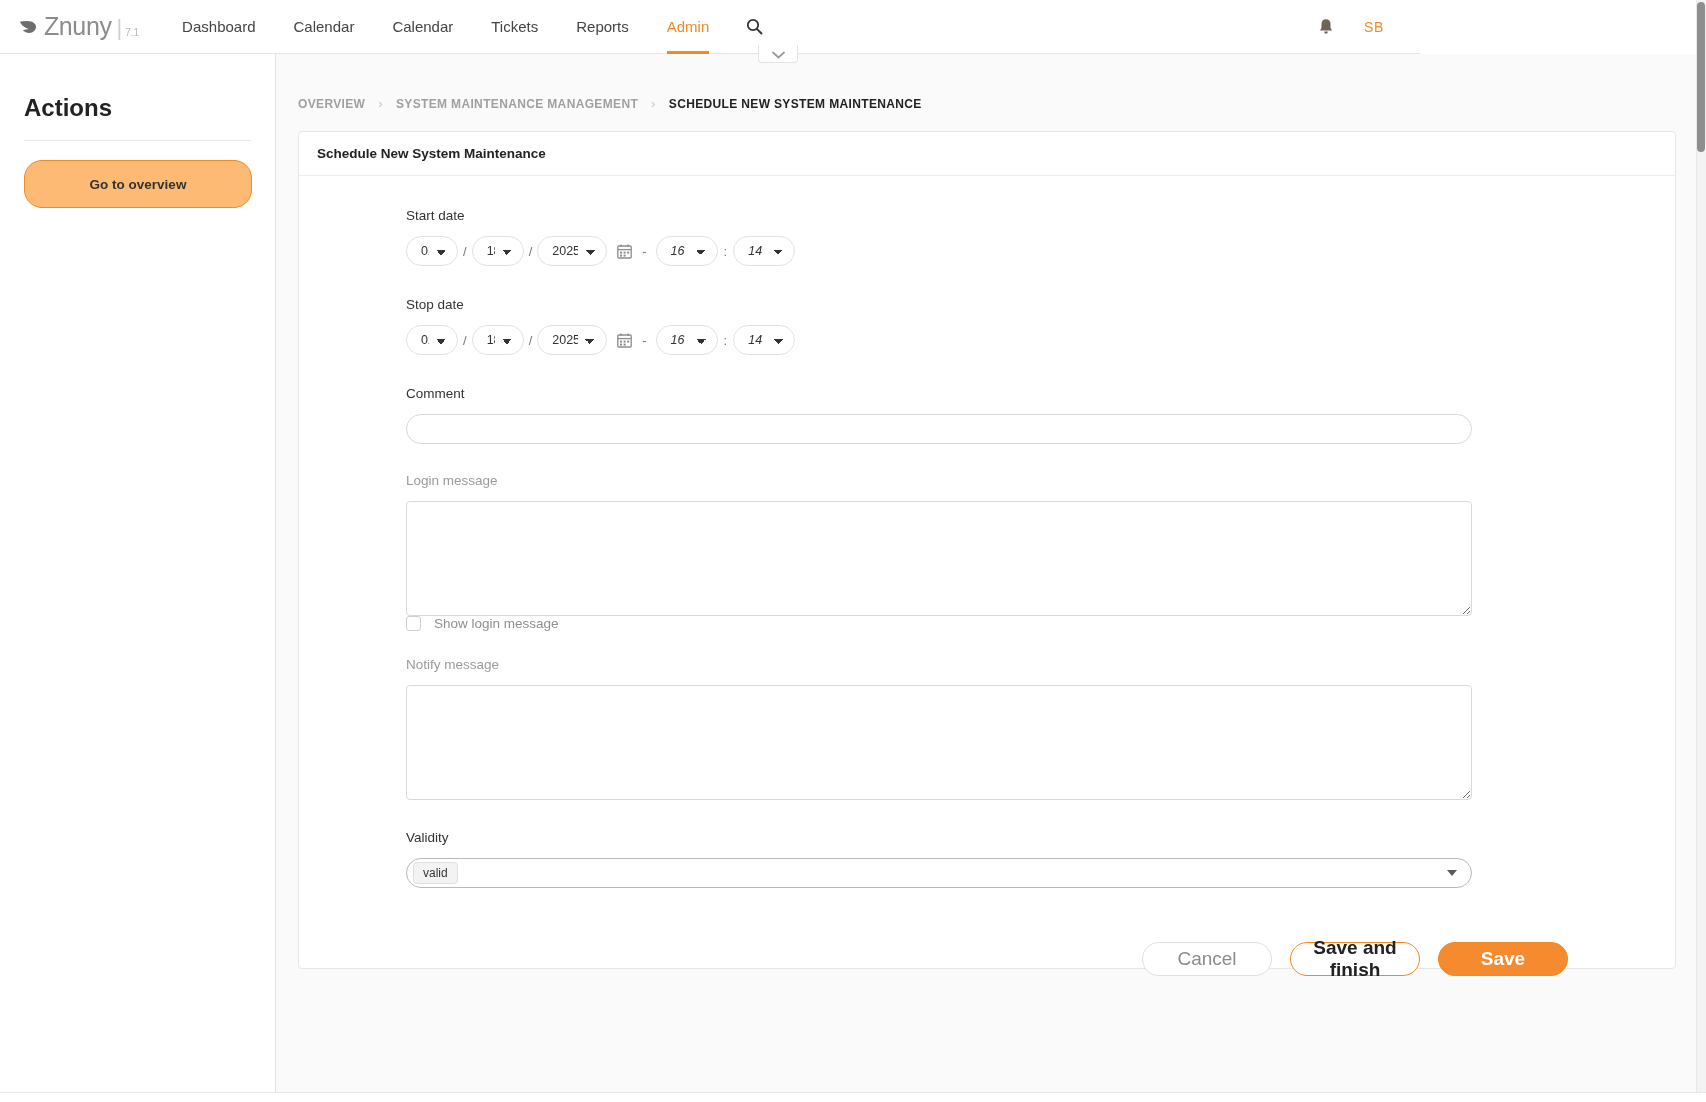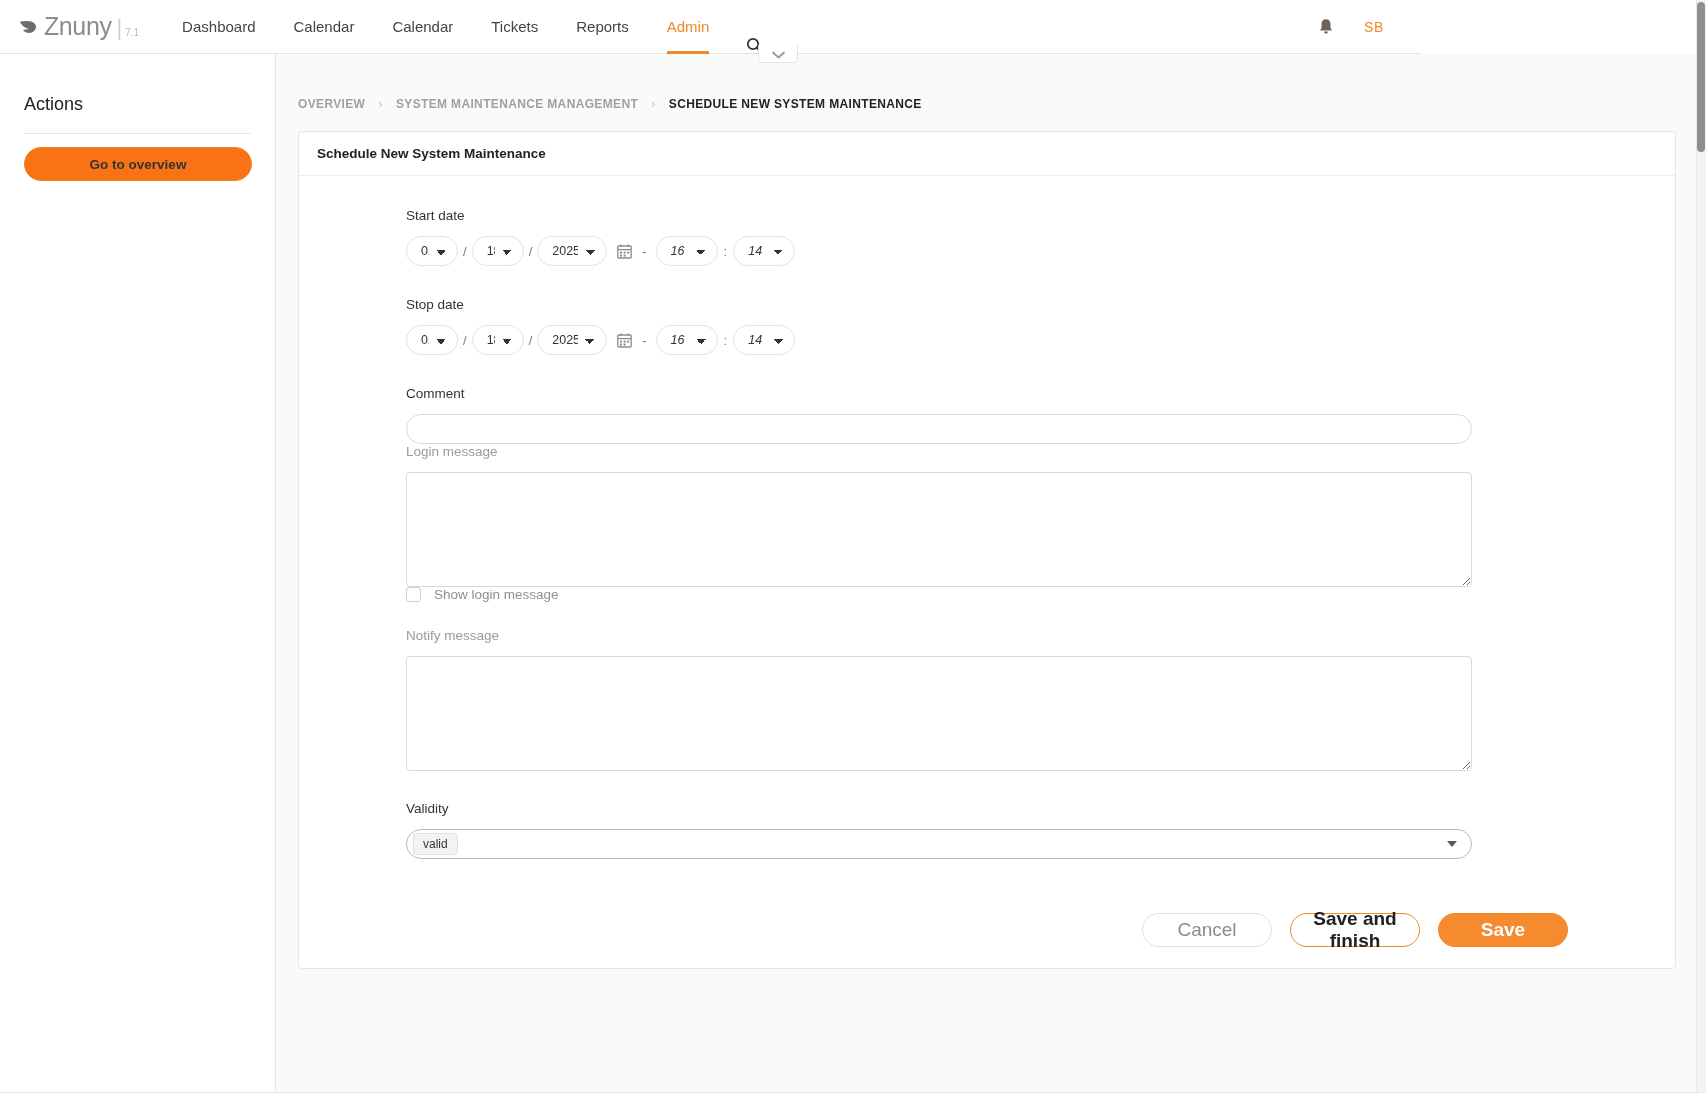--- a/index.html
+++ b/index.html
@@ -28,21 +28,21 @@
     width: 22px; height: 22px; margin-right: 4px;
     position: relative; top: 1px;
   }
   #logo-text {
     font-size: 25px; color: #8c8c8c; letter-spacing: -0.4px;
     line-height: 1; font-weight: 400;
   }
   #logo-sep { color: #cfcfcf; font-size: 22px; margin: 0 3px 0 5px; line-height: 1;}
   #logo-version { font-size: 10px; color: #b9b9b9; line-height: 1; position: relative; top: -1px;}
 
-  #navlinks { display: flex; align-items: flex-end; height: 54px; margin-left: 14px; }
+  #navlinks { display: flex; align-items: center; height: 54px; margin-left: 14px; }
   .navlink {
     font-size: 15px; color: #444; padding: 0 19px; height: 54px;
     display: flex; align-items: center; cursor: pointer;
     position: relative; text-decoration: none;
   }
   .navlink.active { color: #f08a24; }
   .navlink.active::after {
     content: ""; position: absolute; left: 19px; right: 19px; bottom: 0;
     height: 3px; background: #f08a24;
   }
@@ -62,28 +62,28 @@
   }
 
   
   #sidebar {
     position: absolute; top: 54px; left: 0;
     width: 276px; height: 1048px;
     background: #ffffff; border-right: 1px solid #e4e4e4;
     padding: 0 24px;
   }
   #actions-title {
-    font-size: 18px; color: #222; font-weight: 400;
+    font-size: 24px; color: #222; font-weight: 700;
     margin: 40px 0 0 0;
   }
   #actions-rule { border-top: 1px solid #e9e9e9; margin-top: 18px; }
   #go-to-overview {
-    margin-top: 13px; width: 228px; height: 34px;
+    margin-top: 19px; width: 228px; height: 48px;
     border: 1px solid #f08a24; border-radius: 18px;
-    background: #f97316; color: #333; font-size: 13.5px; font-weight: bold;
+    background: #fdba74; color: #333; font-size: 13.5px; font-weight: bold;
     font-family: "Liberation Sans", sans-serif;
     cursor: pointer; display: flex; align-items: center; justify-content: center;
   }
 
   #content {
     position: absolute; top: 54px; left: 276px;
     width: 1422px; height: 1048px;
     background: #fafafa;
     overflow: hidden;
   }
@@ -345,21 +345,21 @@
             <option>14</option>
           </select>
         </div>
       </div>
 
       <div class="field-row" style="margin-top:31px;">
         <div class="field-label">Comment</div>
         <input class="text-input" type="text" placeholder="" style="">
       </div>
 
-      <div class="field-row" style="">
+      <div class="field-row" style="margin-top:29px;">
         <div class="field-label muted">Login message</div>
         <textarea class="textarea" placeholder="" style=""></textarea>
       </div>
 
       <div class="cb-row" style="">
         <span class="checkbox"></span>
         <span class="cb-label">Show login message</span>
       </div>
 
       <div class="field-row" style="margin-top:26px;">

